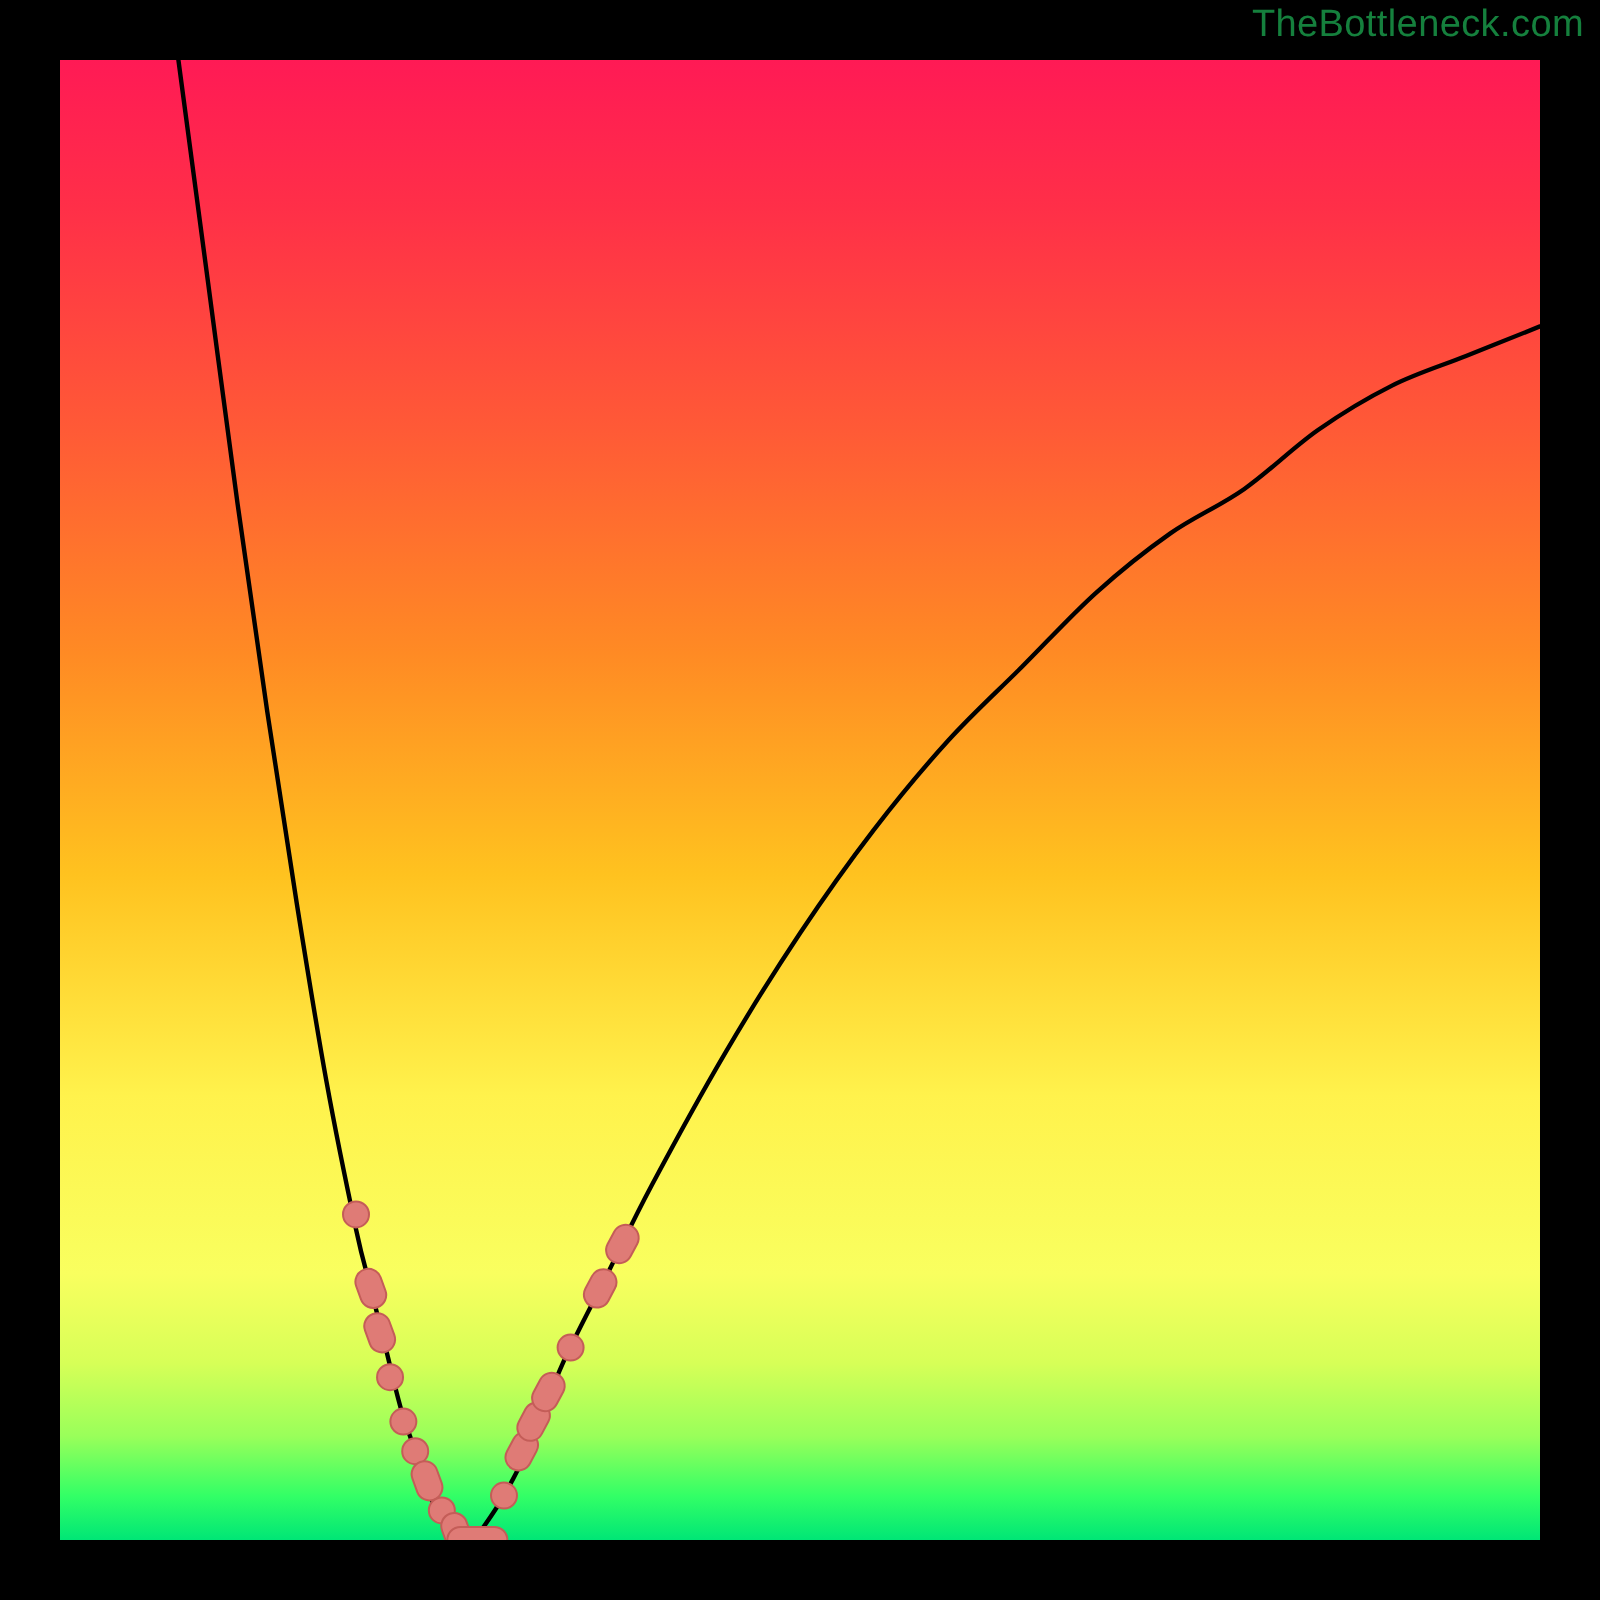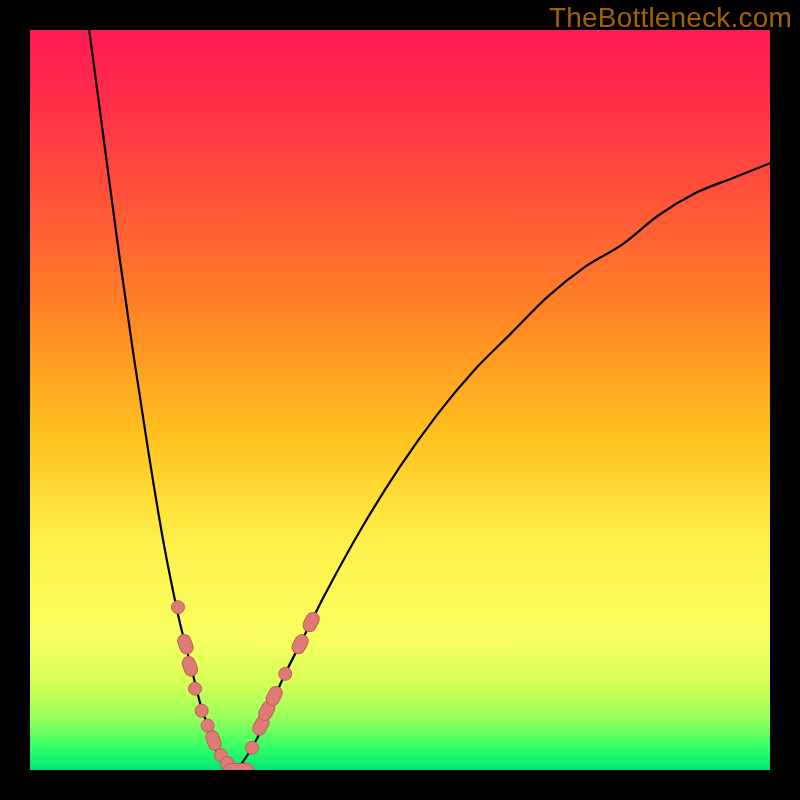--- a/index.html
+++ b/index.html
@@ -38,23 +38,23 @@
       #d7ff57 88%,
       #99ff5a 93%,
       #33ff66 97%,
       #00e676 100%
     );
   }
   .watermark {
     position: absolute;
     top: 2px;
     right: 8px;
-    font-size: 28px;
+    font-size: 19px;
     font-weight: 400;
-    color: #a16207;
+    color: #15803d;
     font-family: Arial, Helvetica, sans-serif;
     letter-spacing: 0.2px;
   }
   svg.curves {
     position: absolute;
     top: 0;
     left: 0;
   }
 </style>
 </head>

